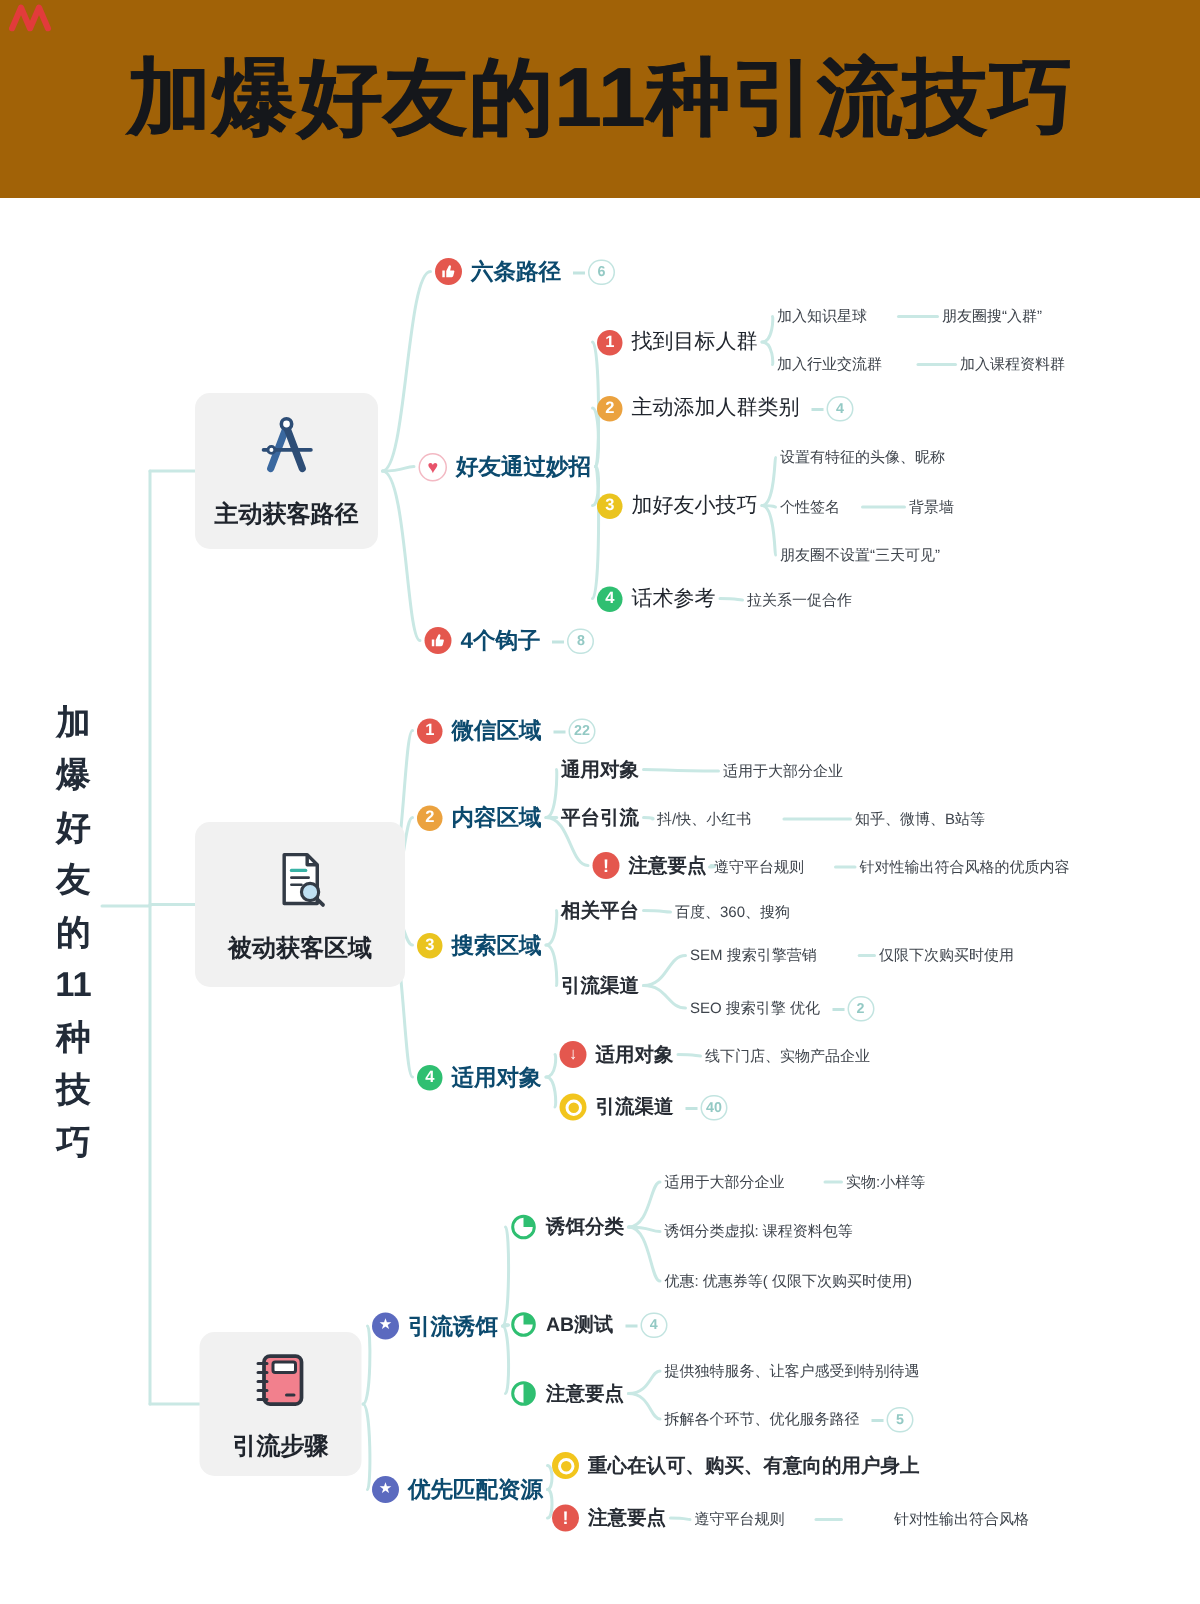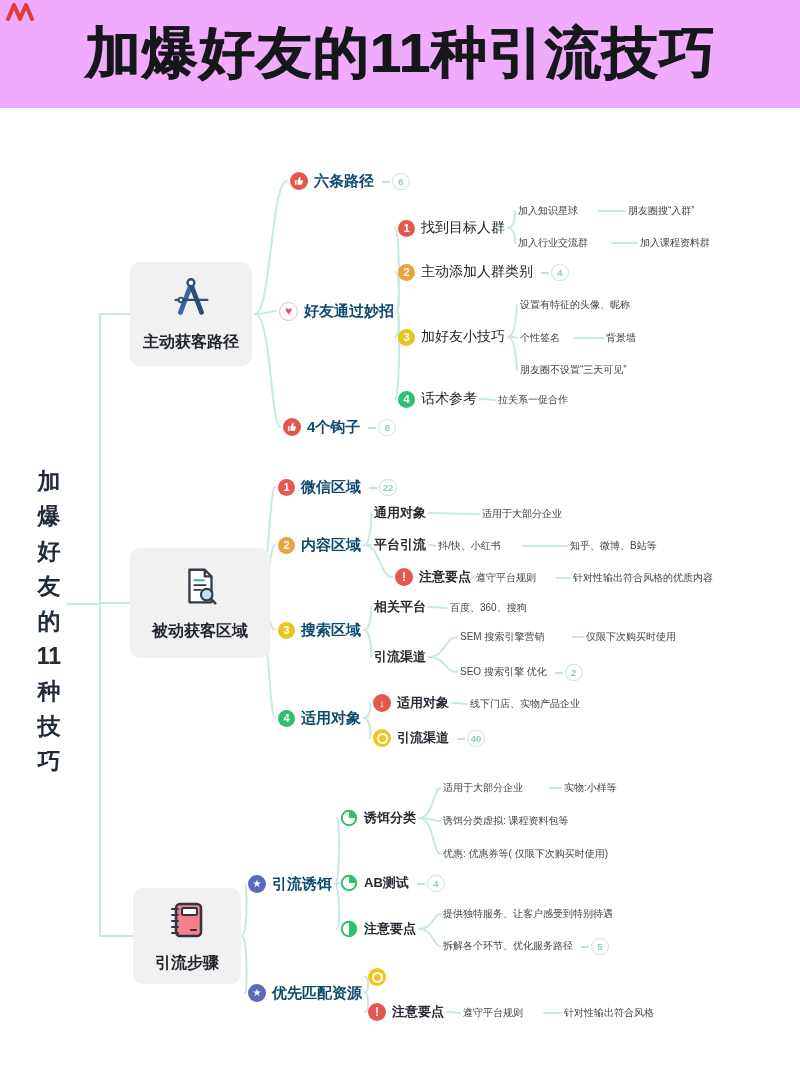--- a/index.html
+++ b/index.html
@@ -1,20 +1,20 @@
 <!DOCTYPE html>
 <html><head>
 <meta charset="utf-8">
 <style>
   html,body{margin:0;padding:0}
   body{width:800px;height:1069px;position:relative;background:#fff;overflow:hidden;
        font-family:"Liberation Sans","DejaVu Sans",sans-serif}
   #wires{position:absolute;left:0;top:0;z-index:0}
   #wires path{fill:none;stroke:#c9e8e4;stroke-width:2;stroke-linecap:round;stroke-linejoin:round}
-  .header{position:absolute;left:0;top:0;width:800px;height:108px;background:#f0abfc;
+  .header{position:absolute;left:0;top:0;width:800px;height:132px;background:#a16207;
           display:flex;align-items:center;justify-content:center;z-index:2}
   .title{font-size:56px;font-weight:900;color:#15171b;letter-spacing:1px;white-space:nowrap;
          text-shadow:1px 0 0 #15171b}
   .tape{position:absolute;left:6px;top:1px;z-index:3}
   .root{position:absolute;left:26px;top:464px;width:46px;display:flex;flex-direction:column;
         align-items:center;font-weight:bold;font-size:23px;line-height:35px;color:#222b38;z-index:1}
   .card{position:absolute;background:#f1f1f1;border-radius:10px;display:flex;flex-direction:column;
         align-items:center;justify-content:center;gap:7px;z-index:1}
   .card-lbl{font-size:16px;font-weight:bold;color:#1f242c}
   .row{position:absolute;display:flex;align-items:center;gap:6px;height:22px;white-space:nowrap;z-index:1}
@@ -358,23 +358,24 @@
 <div class="row" style="left:443px;top:935px">
   <span class="leaf">拆解各个环节、优化服务路径</span>
   <span class="count">5</span>
 </div>
 <div class="row" style="left:248px;top:982px">
   <span class="ic ic-star"></span>
   <span class="lbl2">优先匹配资源</span>
 </div>
 <div class="row" style="left:368px;top:966px">
   <span class="ic ic-ring"></span>
+  <span class="leafb">重心在认可、购买、有意向的用户身上</span>
 </div>
 <div class="row" style="left:368px;top:1001px">
   <span class="ic ic-warn"></span>
   <span class="leafb">注意要点</span>
 </div>
 <div class="row" style="left:463px;top:1002px">
   <span class="leaf">遵守平台规则</span>
 </div>
-<div class="row" style="left:564px;top:1002px">
+<div class="row" style="left:596px;top:1002px">
   <span class="leaf">针对性输出符合风格</span>
 </div>
 
 </body></html>

